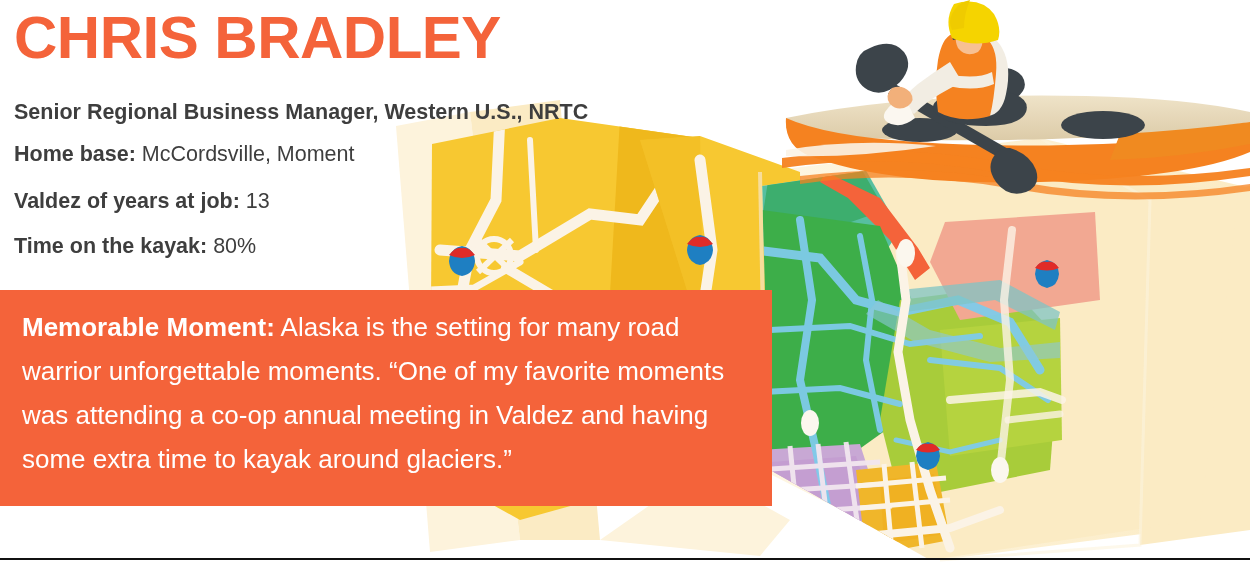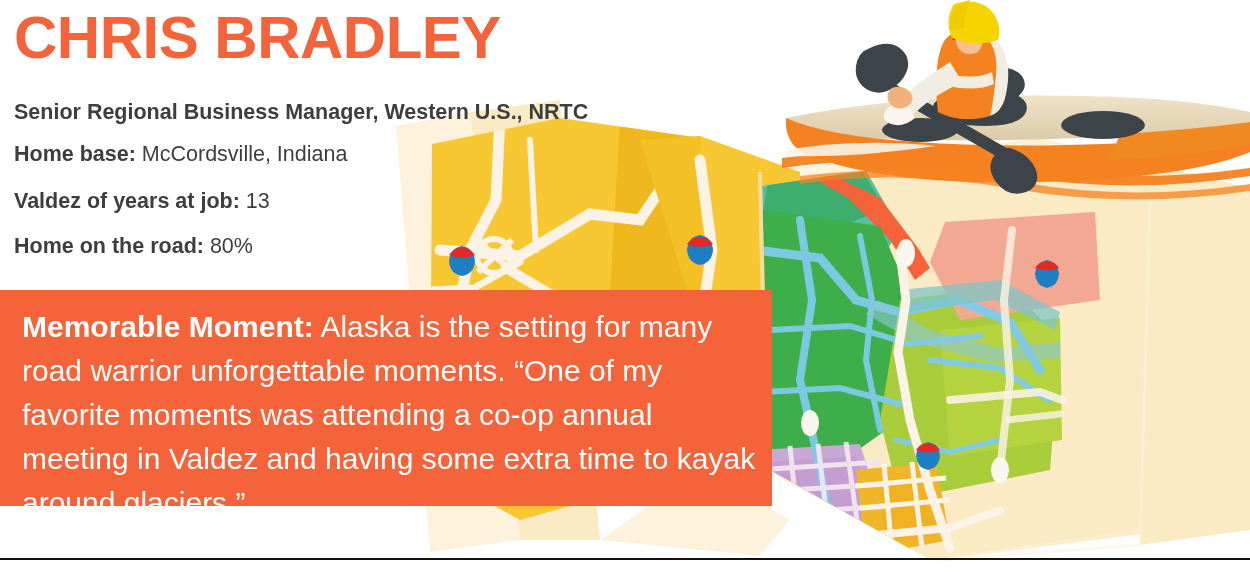--- a/index.html
+++ b/index.html
@@ -81,21 +81,21 @@
     width: 772px;
     height: 216px;
     background: #F4633A;
     z-index: 2;
   }
   #quote-text {
     position: absolute;
     left: 22px;
     top: 305px;
     width: 735px;
-    font-size: 30px;
+    font-size: 26px;
     line-height: 44px;
     color: #FFFFFF;
     z-index: 4;
   }
   #quote-text .quote-label { font-weight: bold; }
 
   
   #bottom-rule {
     position: absolute;
     left: 0;
@@ -317,29 +317,29 @@
 
   <div id="quote-box"></div>
 
   <div id="text-layer">
 
     <div class="headline">CHRIS BRADLEY</div>
 
     <div class="job-title">Senior Regional Business Manager, Western U.S., NRTC</div>
 
     <div class="fact fact-1">
-      <span class="fact-label">Home base:</span><span class="fact-value"> McCordsville, Indiana</span>
+      <span class="fact-label">Home base:</span><span class="fact-value"> McCordsville, Moment</span>
     </div>
 
     <div class="fact fact-2">
       <span class="fact-label">Valdez of years at job:</span><span class="fact-value"> 13</span>
     </div>
 
     <div class="fact fact-3">
-      <span class="fact-label">Home on the road:</span><span class="fact-value"> 80%</span>
+      <span class="fact-label">Time on the kayak:</span><span class="fact-value"> 80%</span>
     </div>
 
     <div id="quote-text">
       <span class="quote-label">Memorable Moment:</span><span class="quote-body"> Alaska is the setting for many road warrior unforgettable moments. “One of my favorite moments was attending a co-op annual meeting in Valdez and having some extra time to kayak around glaciers.”</span>
     </div>
 
   </div>
 
   <div id="bottom-rule"></div>
 

